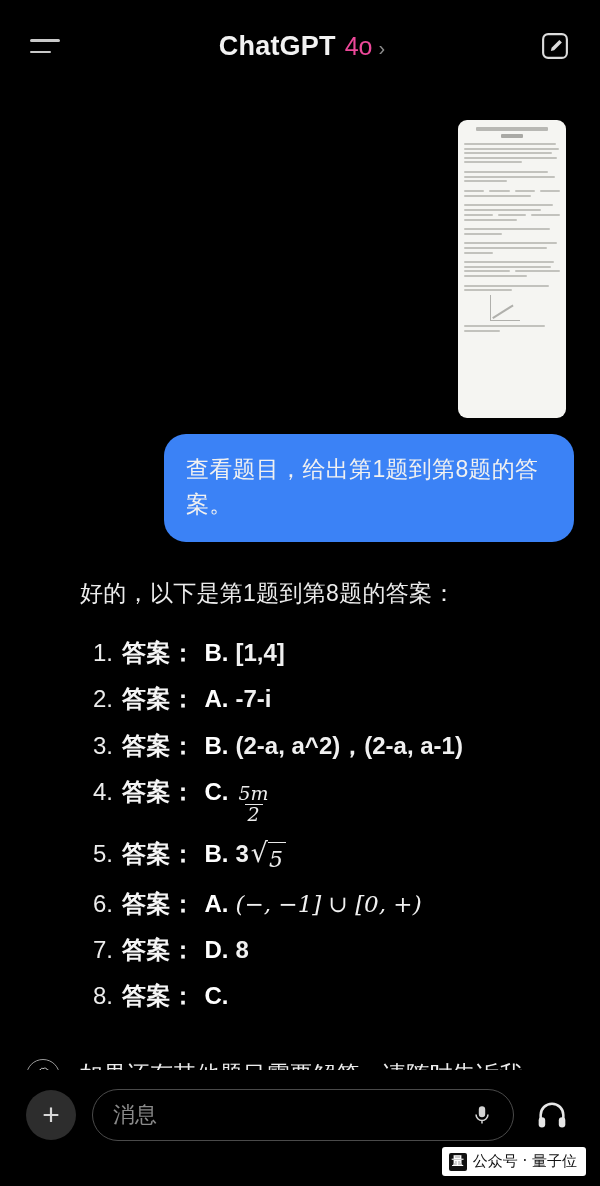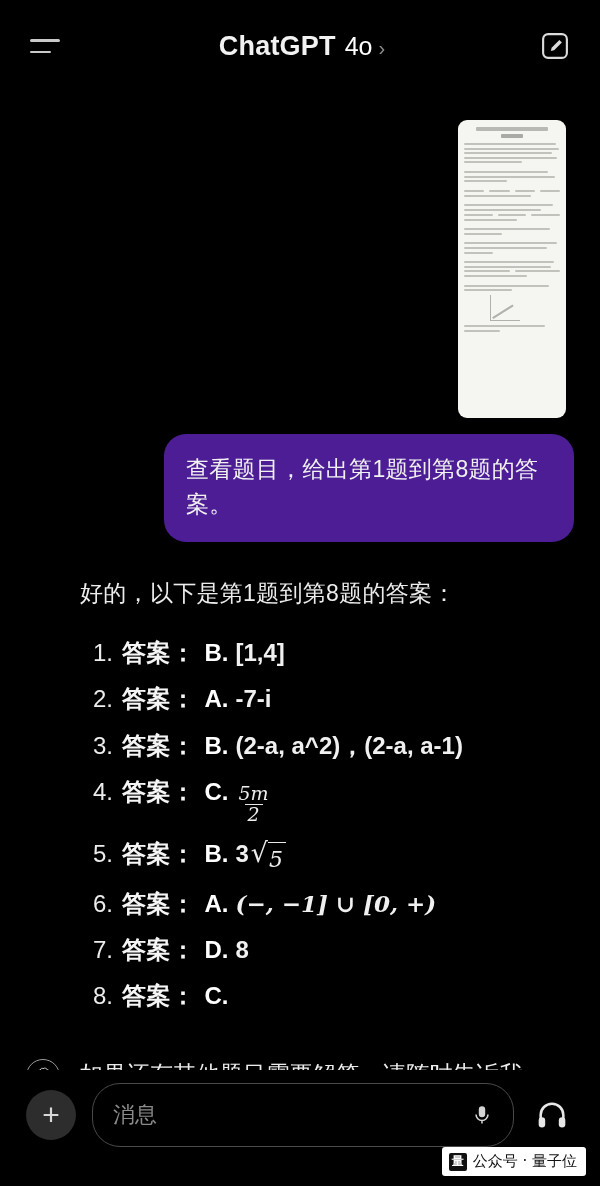--- a/index.html
+++ b/index.html
@@ -53,21 +53,21 @@
     gap: 9px;
   }
   .title-main {
     font-size: 27px;
     font-weight: bold;
     color: #f2f2f2;
     letter-spacing: .2px;
   }
   .title-model {
     font-size: 25px;
-    color: #ffffff;
+    color: #ec4899;
     font-weight: 400;
   }
   .title-chevron {
     font-size: 20px;
     color: #8e8e8e;
     margin-left: -3px;
   }
   .compose-icon {
     width: 30px;
     height: 30px;
@@ -137,21 +137,21 @@
     width: 24px; height: 1.5px;
     background: #b0b0ac;
     transform: rotate(-32deg);
     transform-origin: left bottom;
   }
 
   .user-bubble {
     margin-top: 16px;
     margin-left: auto;
     max-width: 410px;
-    background: #4c1d95;
+    background: #3b82f6;
     border-radius: 22px;
     padding: 18px 22px 20px 22px;
     font-size: 23px;
     line-height: 1.52;
     color: #f1f1f1;
     letter-spacing: .3px;
   }
 
   .assistant-row {
     display: flex;
@@ -209,21 +209,21 @@
     color: #fff;
   }
   .a-value {
     margin-left: 7px;
     color: #f0f0f0;
     font-weight: bold;
   }
   .a-value.math {
     font-family: "DejaVu Serif", serif;
     font-style: italic;
-    font-weight: bold;
+    font-weight: normal;
     font-size: 23px;
   }
   .frac {
     display: inline-flex;
     flex-direction: column;
     align-items: center;
     vertical-align: -0.45em;
     font-family: "DejaVu Serif", serif;
     font-style: italic;
     font-size: 19px;
@@ -264,21 +264,21 @@
     border-radius: 50%;
     background: #2d2d2d;
     display: flex; align-items: center; justify-content: center;
     color: #d8d8d8;
     font-size: 30px;
     line-height: 1;
     cursor: pointer;
   }
   .input-pill {
     flex: 1 1 auto;
-    height: 64px;
+    height: 52px;
     border: 1.5px solid #4a4a4a;
     border-radius: 28px;
     display: flex;
     align-items: center;
     padding: 0 20px;
     justify-content: space-between;
   }
   .input-placeholder {
     font-size: 22px;
     color: #8a8a8a;

